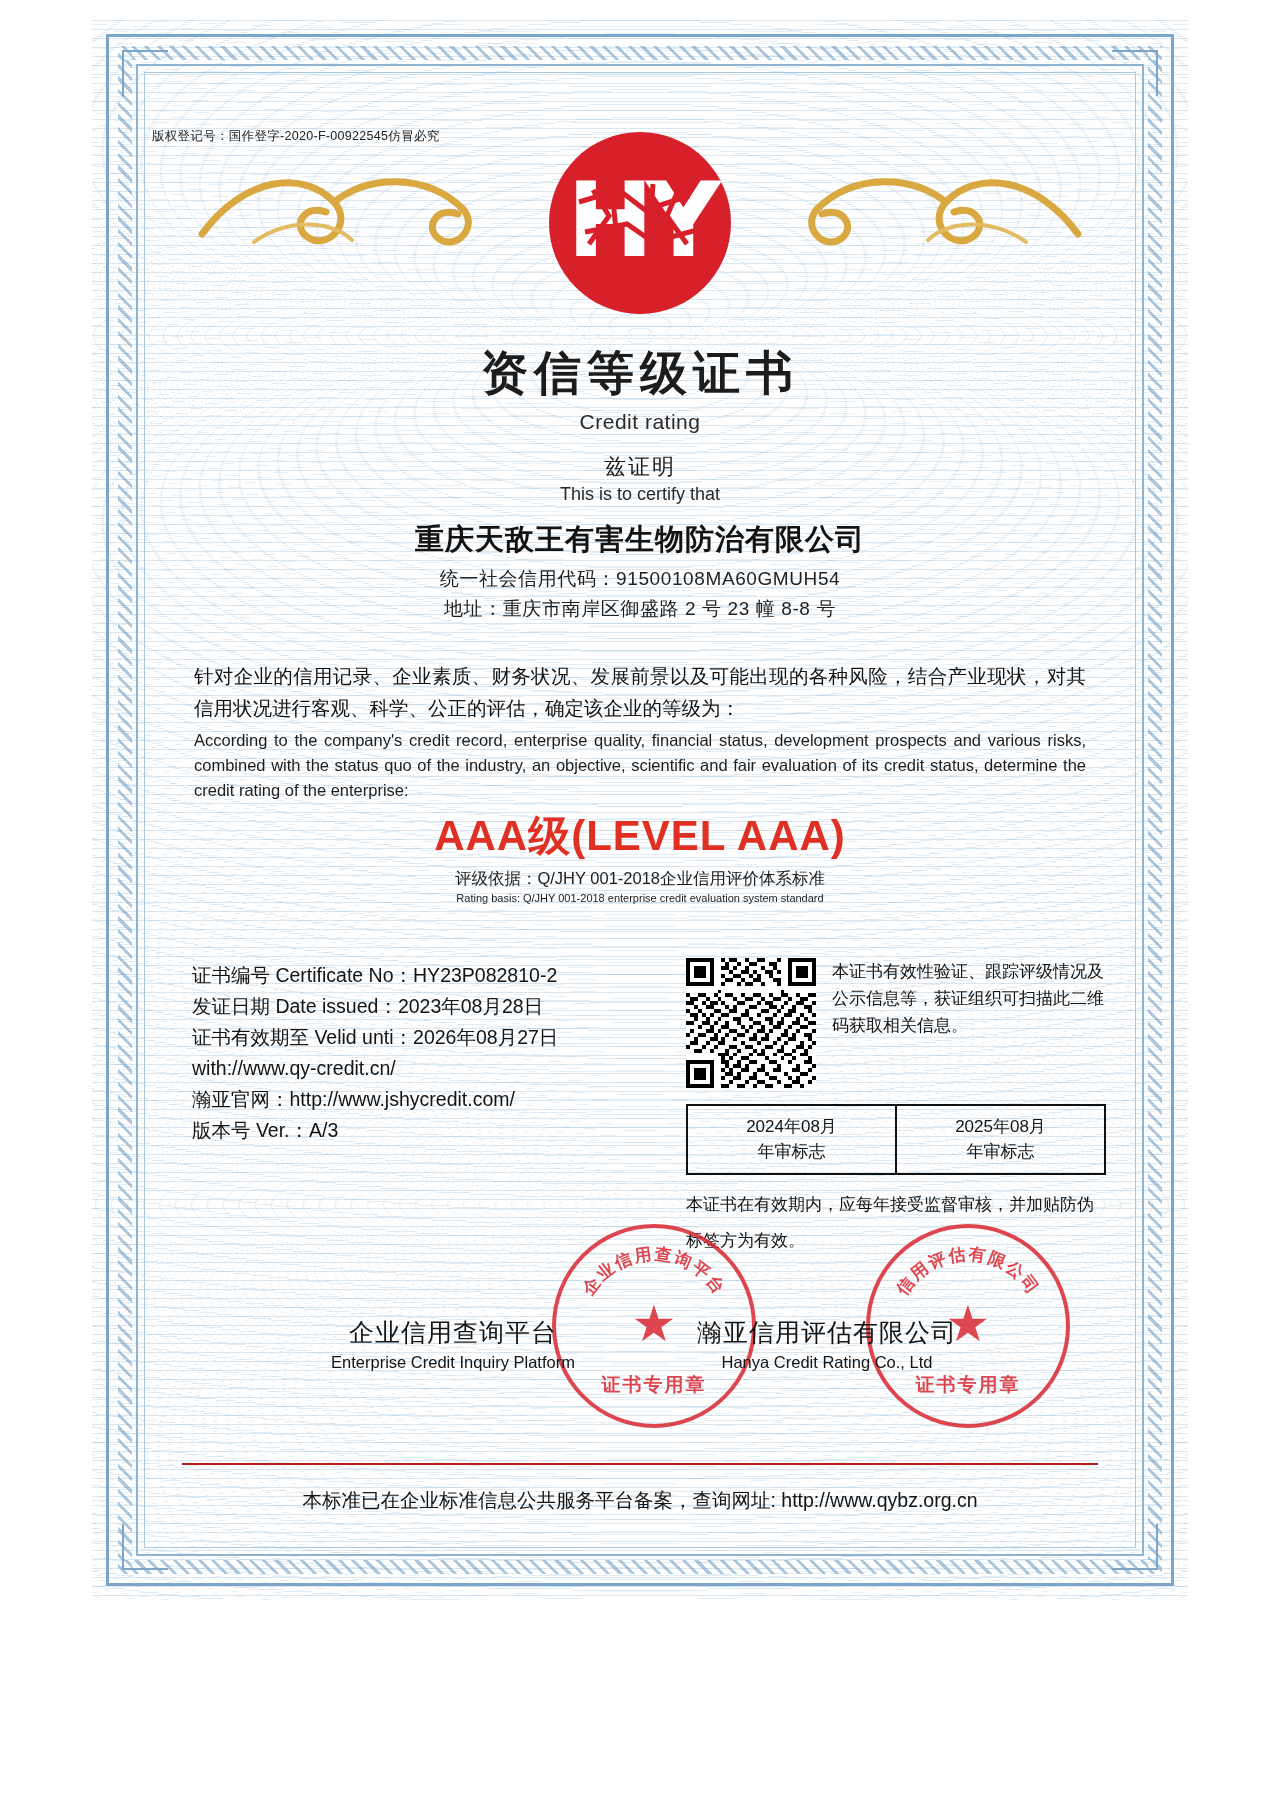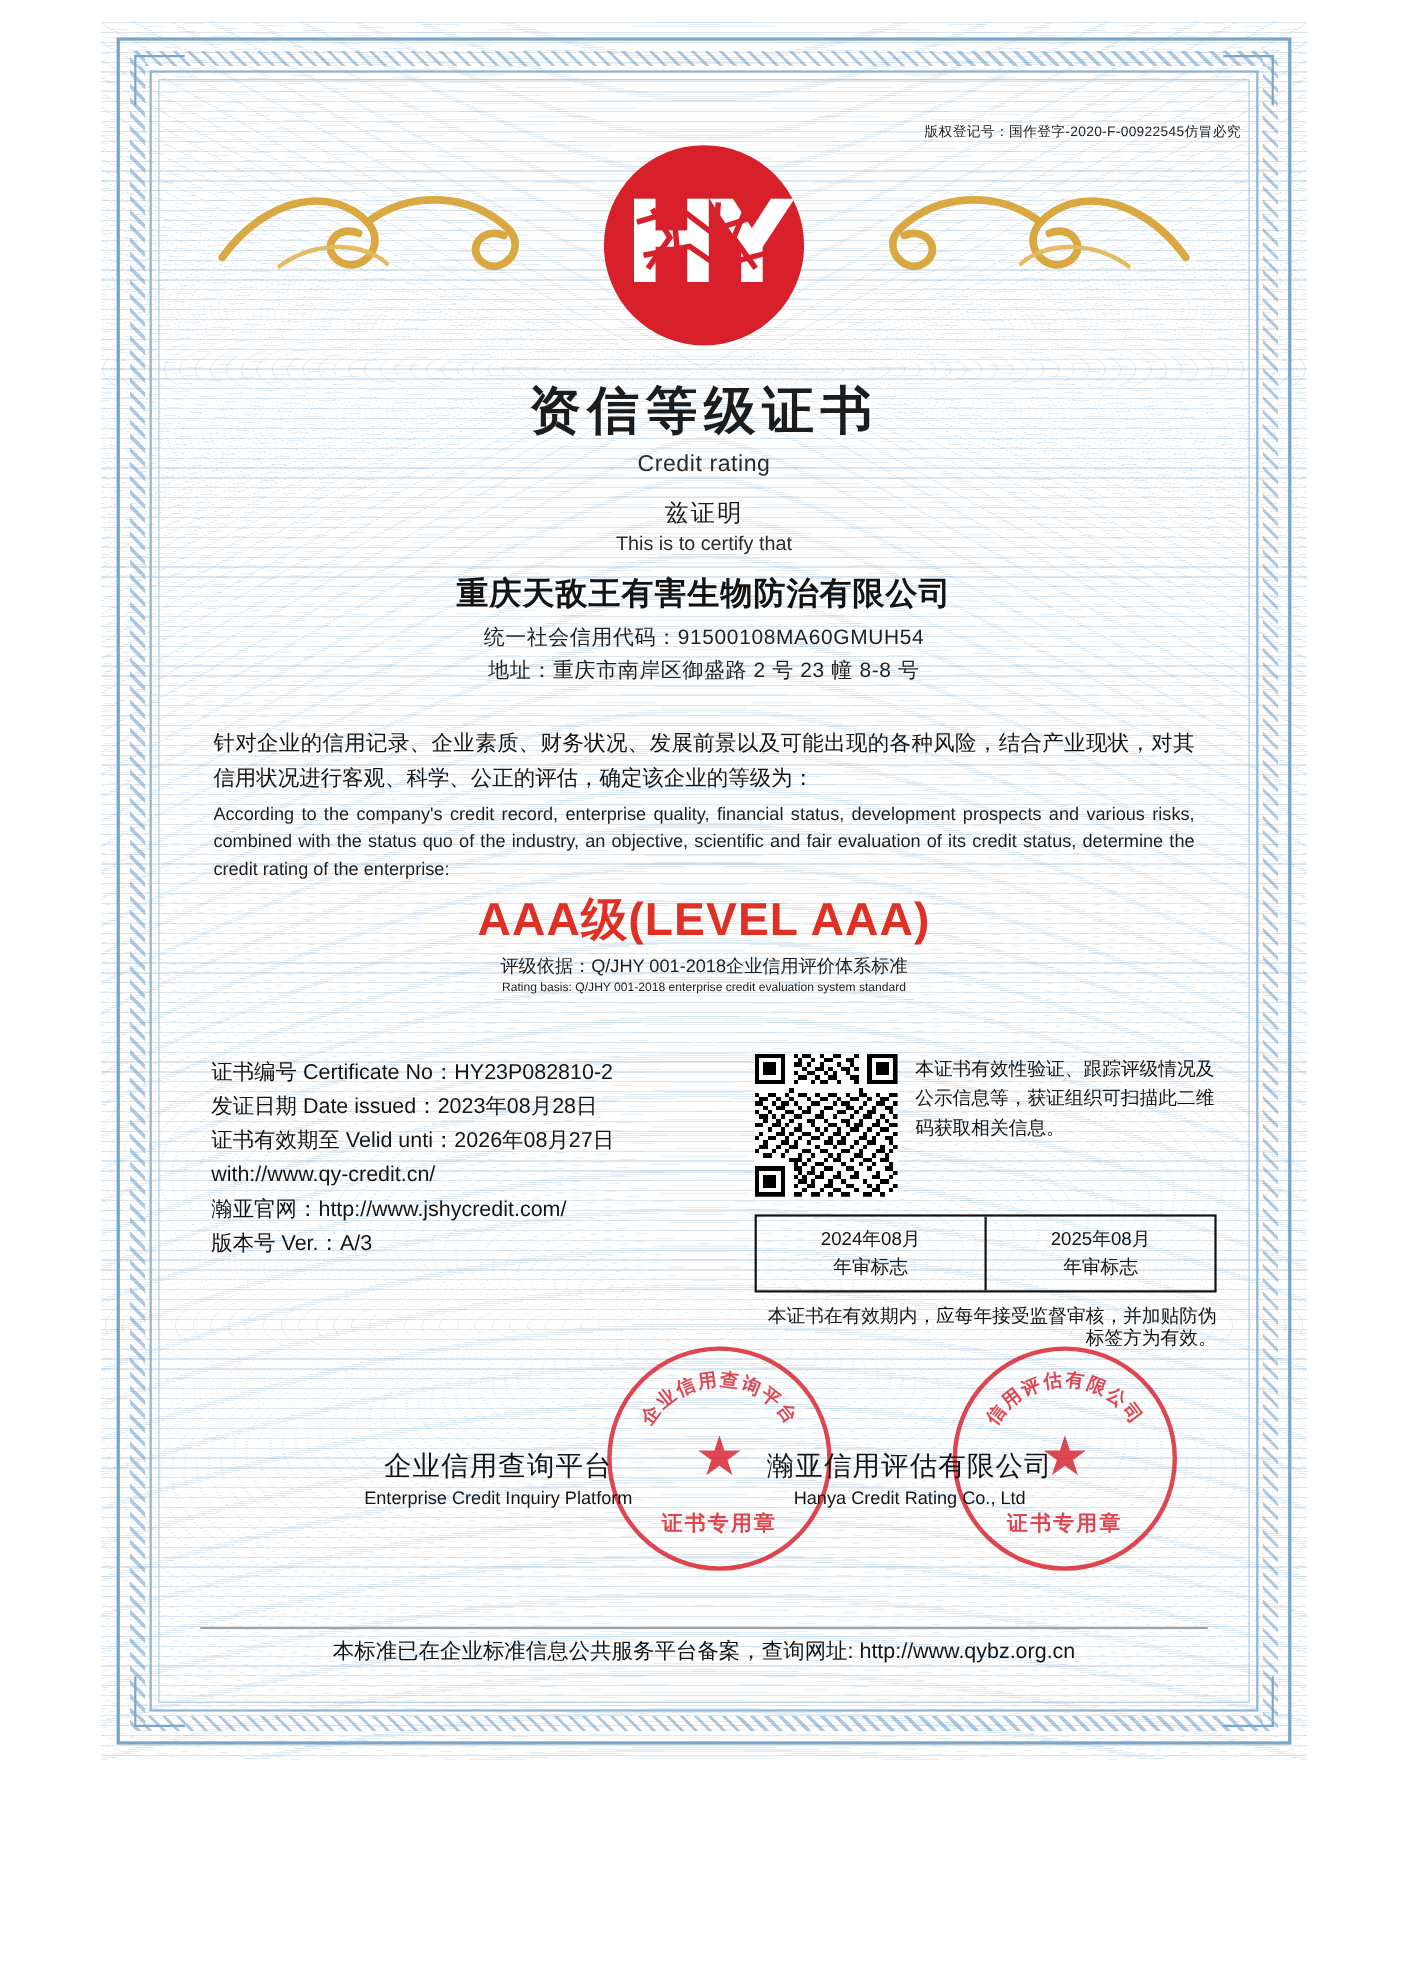--- a/index.html
+++ b/index.html
@@ -106,23 +106,23 @@
   .corner.br { right: 30px; bottom: 30px; border-left: none; border-top: none;}
 
   .content {
     position: absolute;
     left: 60px; top: 60px; right: 60px; bottom: 60px;
   }
 
   
   .copyright {
     position: absolute;
-    top: 32px;
-    left: 0; right: 0;
-    text-align: right;
+    top: 48px;
+    left: 0; right: 0;
+    text-align: left;
     font-size: 12.5px;
     color: #232323;
     letter-spacing: .3px;
   }
 
   
   .header {
     position: absolute;
     top: 52px;
     left: 0; right: 0;
@@ -315,23 +315,23 @@
     text-align: center;
     padding: 8px 0 9px 0;
     font-size: 17px;
     line-height: 25px;
     color: #141414;
   }
   .stamp-box + .stamp-box { border-left: 2px solid #111; }
   .qr-footnote {
     margin-top: 12px;
     font-size: 17px;
-    line-height: 20px;
+    line-height: 36px;
     color: #141414;
-    text-align: right;
+    text-align: left;
   }
 
   
   .seals {
     position: absolute;
     bottom: 106px;
     left: 0;
     right: 0;
     height: 210px;
   }
@@ -401,22 +401,22 @@
   }
 
   
   .bottom-line {
     position: absolute;
     bottom: 26px;
     left: 30px; right: 30px;
     text-align: center;
     font-size: 19.5px;
     color: #141414;
-    border-top: 2px solid #a3a3a3;
-    padding-top: 6px;
+    border-top: 2px solid #b91c1c;
+    padding-top: 22px;
   }
 </style>
 </head>
 <body>
 
 <div class="cert-page">
   <div class="bg-waves"></div>
   <div class="bg-waves2"></div>
 
   <div class="border-outer"></div>

